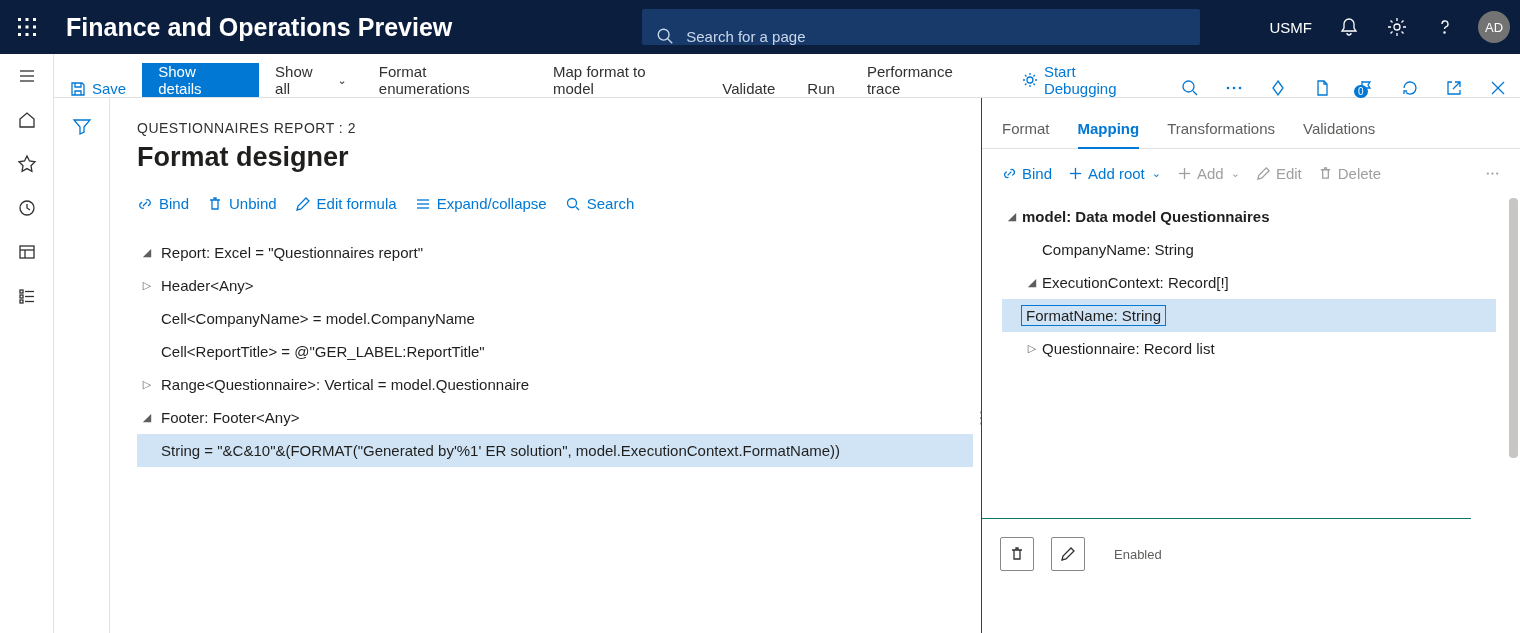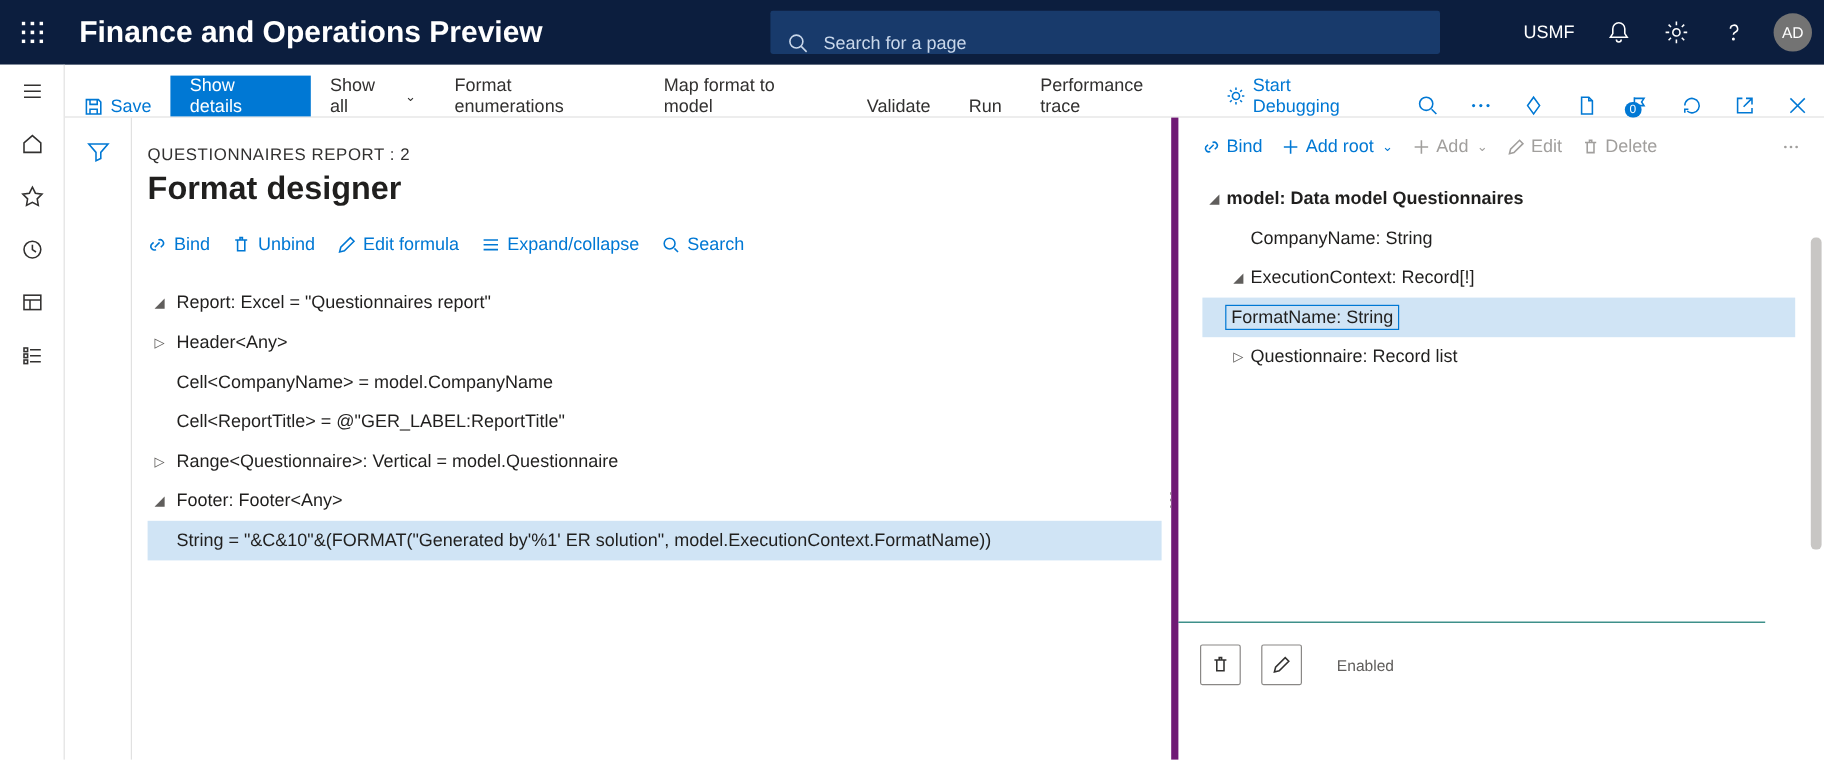--- a/index.html
+++ b/index.html
@@ -34,21 +34,21 @@
   .left-rail { position: absolute; left: 0; top: 54px; width: 54px; bottom: 0; border-right: 1px solid #e1e1e1; display: flex; flex-direction: column; align-items: center; padding-top: 0; background: #fff; }
   .rail-btn { width: 54px; height: 44px; display: flex; align-items: center; justify-content: center; cursor: pointer; color: #323130; }
   .rail-btn svg { width: 20px; height: 20px; stroke: currentColor; fill: none; stroke-width: 1.3; }
 
   
   .filter-strip { position: absolute; left: 55px; top: 98px; width: 55px; bottom: 0; border-right: 1px solid #e1e1e1; display: flex; justify-content: center; padding-top: 18px; }
   .filter-strip svg { width: 20px; height: 20px; stroke: #0078d4; fill: none; stroke-width: 1.3; }
 
   
   .main { position: absolute; left: 111px; top: 98px; right: 0; bottom: 0; display: flex; }
-  .left-pane { flex: 1; padding: 22px 8px 0 12px; border-right: 6px solid #701a75; position: relative; overflow: hidden; }
+  .left-pane { flex: 1; padding: 22px 8px 0 26px; border-right: 1px solid #701a75; position: relative; overflow: hidden; }
   .right-pane { width: 538px; display: flex; flex-direction: column; position: relative; }
   .split-handle { position: absolute; right: -4px; top: 310px; width: 8px; height: 18px; display: flex; align-items: center; justify-content: center; cursor: col-resize; }
   .split-handle::before { content: "⋮"; color: #8a8886; font-size: 16px; }
 
   .breadcrumb-t { font-size: 14px; letter-spacing: .5px; color: #323130; }
   .page-title { font-size: 27px; font-weight: 600; margin-top: 6px; color: #201f1e; }
 
   .tool-row { display: flex; gap: 18px; margin-top: 22px; }
   .tool-link { display: flex; align-items: center; gap: 6px; color: #0078d4; font-size: 15px; cursor: pointer; }
   .tool-link svg { width: 16px; height: 16px; stroke: currentColor; fill: none; stroke-width: 1.3; }
@@ -348,20 +348,26 @@
         </div>
       <div class="row depth2 sel">
           <span class="spacer"></span>
           <span class="lbl">String = "&amp;C&amp;10"&amp;(FORMAT("Generated by'%1' ER solution", model.ExecutionContext.FormatName))</span>
         </div>
     </div>
     <div class="split-handle"></div>
   </div>
 
   <div class="right-pane">
+    <div class="tabs">
+      <div class="tab">Format</div>
+      <div class="tab active">Mapping</div>
+      <div class="tab">Transformations</div>
+      <div class="tab">Validations</div>
+    </div>
 
     <div class="right-tool-row">
       <div class="rtool blue">
           <svg viewBox="0 0 16 16">
             <path d="M6 10l4-4M7 12a3 3 0 0 1-4-4l2-2M9 4a3 3 0 0 1 4 4l-2 2"></path>
           </svg>
           <span>Bind</span>
         </div>
       <div class="rtool blue">
           <svg viewBox="0 0 16 16">

